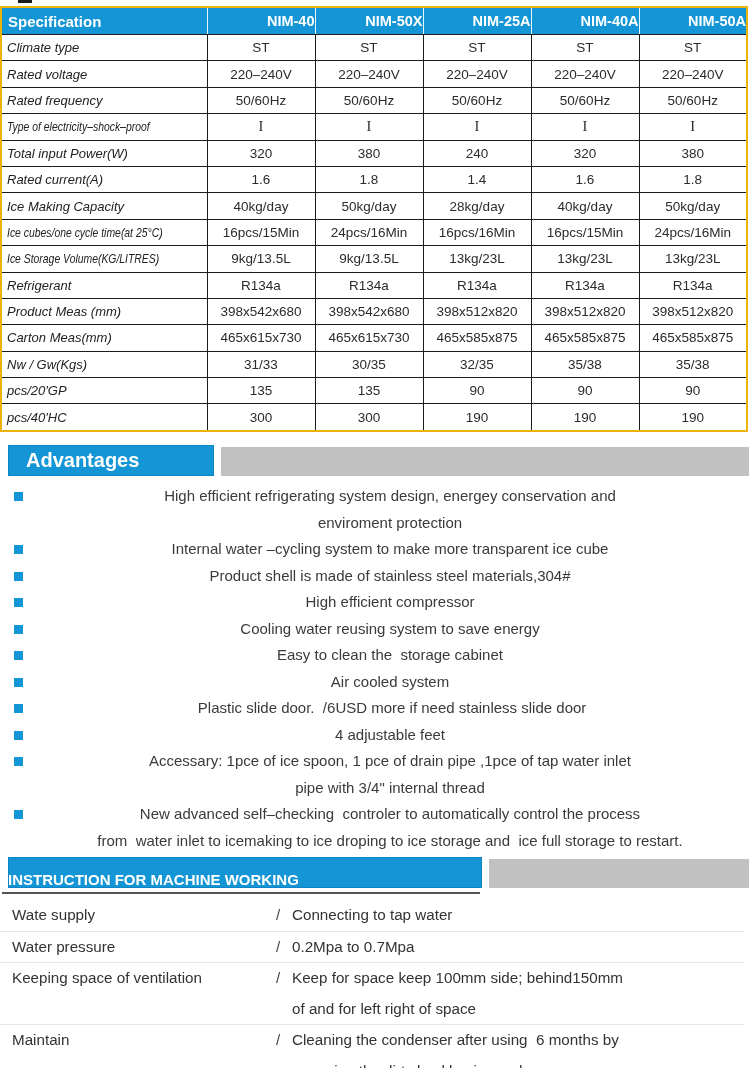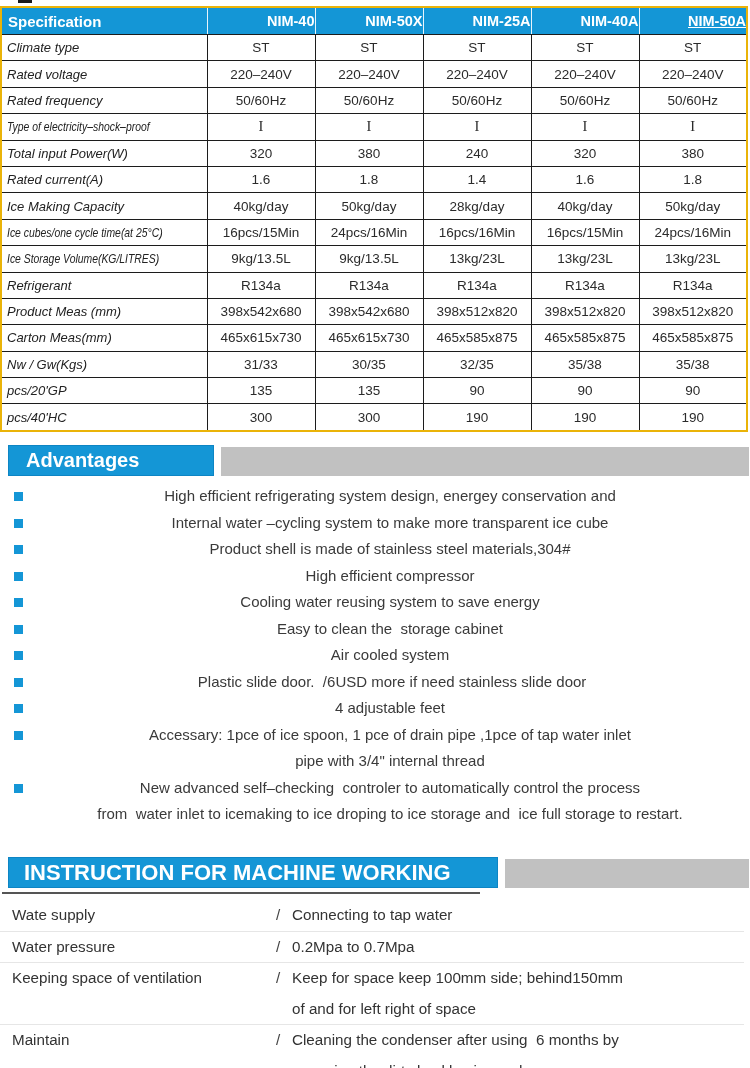--- a/index.html
+++ b/index.html
@@ -6,34 +6,34 @@
   body{width:750px;height:1068px;overflow:hidden;font-family:"Liberation Sans",sans-serif;color:#2e2e2e;position:relative;}
   .page{position:relative;width:750px;height:1068px;}
   .top-mark{position:absolute;left:18px;top:0;width:14px;height:3px;background:#1a1a1a;}
 
   
   table.spec-table{position:absolute;left:0;top:6px;width:746px;border-collapse:collapse;table-layout:fixed;border:2px solid #eab308;}
   .spec-table col.c-label{width:206px;}
   .spec-table col.c-val{width:108px;}
   .spec-table thead th{background:#1496d6;color:#fff;height:26px;font-size:14.5px;font-weight:bold;border:1px solid #e8f4fb;border-top:none;border-bottom:1px solid #1c1c1c;text-align:right;padding:0;}
   .spec-table thead th.spec-head{text-align:left;padding-left:6px;font-size:15px;border-left:none;}
-  .spec-table thead th:last-child{border-right:none;text-decoration:underline;}
+  .spec-table thead th:last-child{border-right:none;}
   .spec-table td{border:1px solid #1c1c1c;height:25.4px;font-size:13.5px;text-align:center;padding:0 2px;color:#2b2b2b;white-space:nowrap;overflow:hidden;}
   .spec-table td.lbl{text-align:left;padding-left:5px;font-size:13px;color:#222;font-style:italic;}
   .spec-table td.serif{font-family:"Liberation Serif",serif;font-size:14.5px;}
   .condensed{display:inline-block;transform:scaleX(0.80);transform-origin:0 50%;white-space:nowrap;}
 
   
   .section-bar{position:absolute;left:8px;right:1px;height:31px;display:flex;}
   .bar-blue{background:#1496d6;color:#fff;font-weight:bold;display:flex;align-items:center;box-shadow:inset 0 0 0 1px #0d85c4;}
   .bar-gray{background:#c1c1c1;flex:1;margin-left:7px;margin-top:2px;}
   .adv-bar{top:445px;}
   .adv-bar .bar-blue{width:188px;padding-left:18px;font-size:20px;}
   .instr-bar{top:857px;}
-  .instr-bar .bar-blue{width:474px;padding-left:16px;font-size:22px;letter-spacing:0px;}
+  .instr-bar .bar-blue{width:474px;font-size:15px;letter-spacing:0px;align-items:flex-end;}
   .underbar-line{position:absolute;left:2px;top:892px;width:478px;height:2px;background:#555;}
 
   
   .adv-list{position:absolute;left:0;top:483px;width:750px;text-align:center;}
   .adv-line{position:relative;padding-left:30px;line-height:26.5px;font-size:15px;color:#3a3a3a;white-space:pre;}
   .bullet{position:absolute;left:14px;top:9px;width:9px;height:9px;background:#1496d6;}
 
   
   .instr-list{position:absolute;left:0;top:900px;width:744px;}
   .instr-row{display:grid;grid-template-columns:252px 28px 1fr;padding-left:12px;line-height:30.5px;font-size:15.2px;color:#333;}
@@ -193,20 +193,21 @@
   <div class="section-bar adv-bar">
     <div class="bar-blue">
       <span>Advantages</span>
     </div>
     <div class="bar-gray"></div>
   </div>
 
   <div class="adv-list" id="adv-list">
       <div class="adv-item">
         <div class="adv-line"><span class="bullet"></span><span>High efficient refrigerating system design, energey conservation and</span></div>
+        <div class="adv-line"><span>enviroment protection</span></div>
       </div>
       <div class="adv-item">
         <div class="adv-line"><span class="bullet"></span><span>Internal water –cycling system to make more transparent ice cube</span></div>
       </div>
       <div class="adv-item">
         <div class="adv-line"><span class="bullet"></span><span>Product shell is made of stainless steel materials,304#</span></div>
       </div>
       <div class="adv-item">
         <div class="adv-line"><span class="bullet"></span><span>High efficient compressor</span></div>
       </div>

